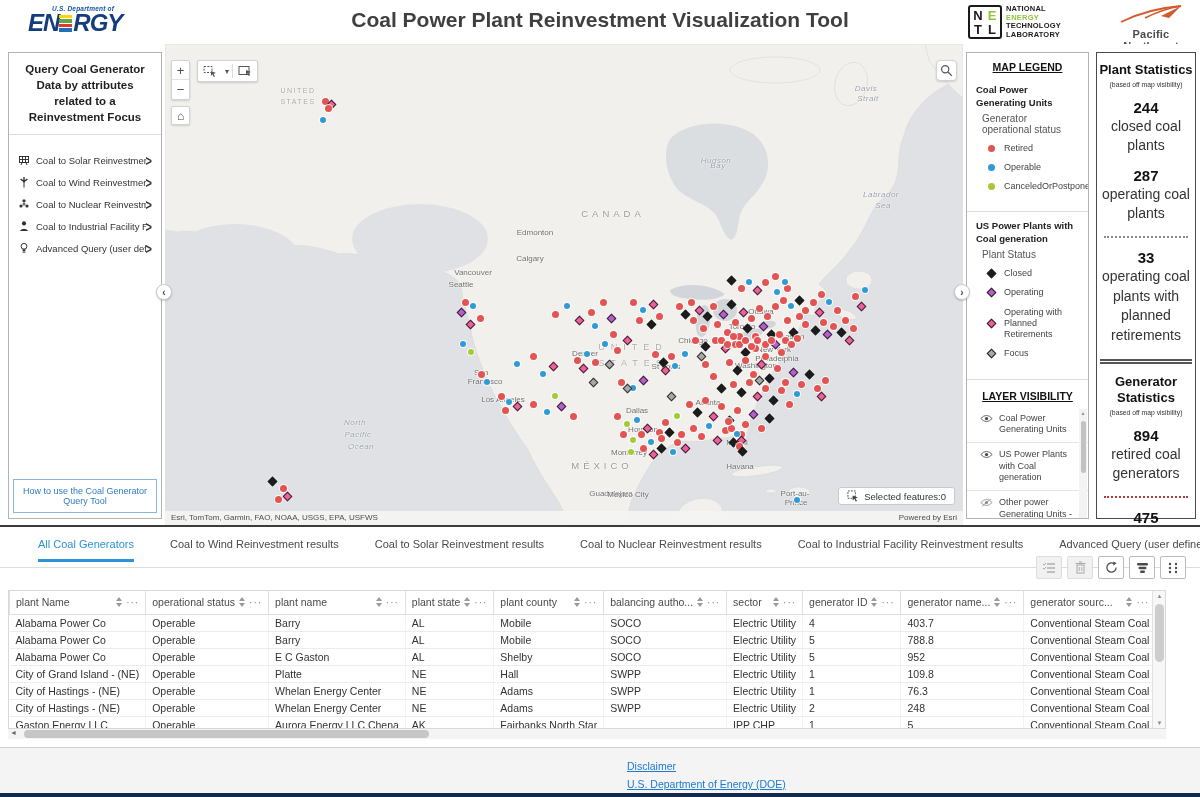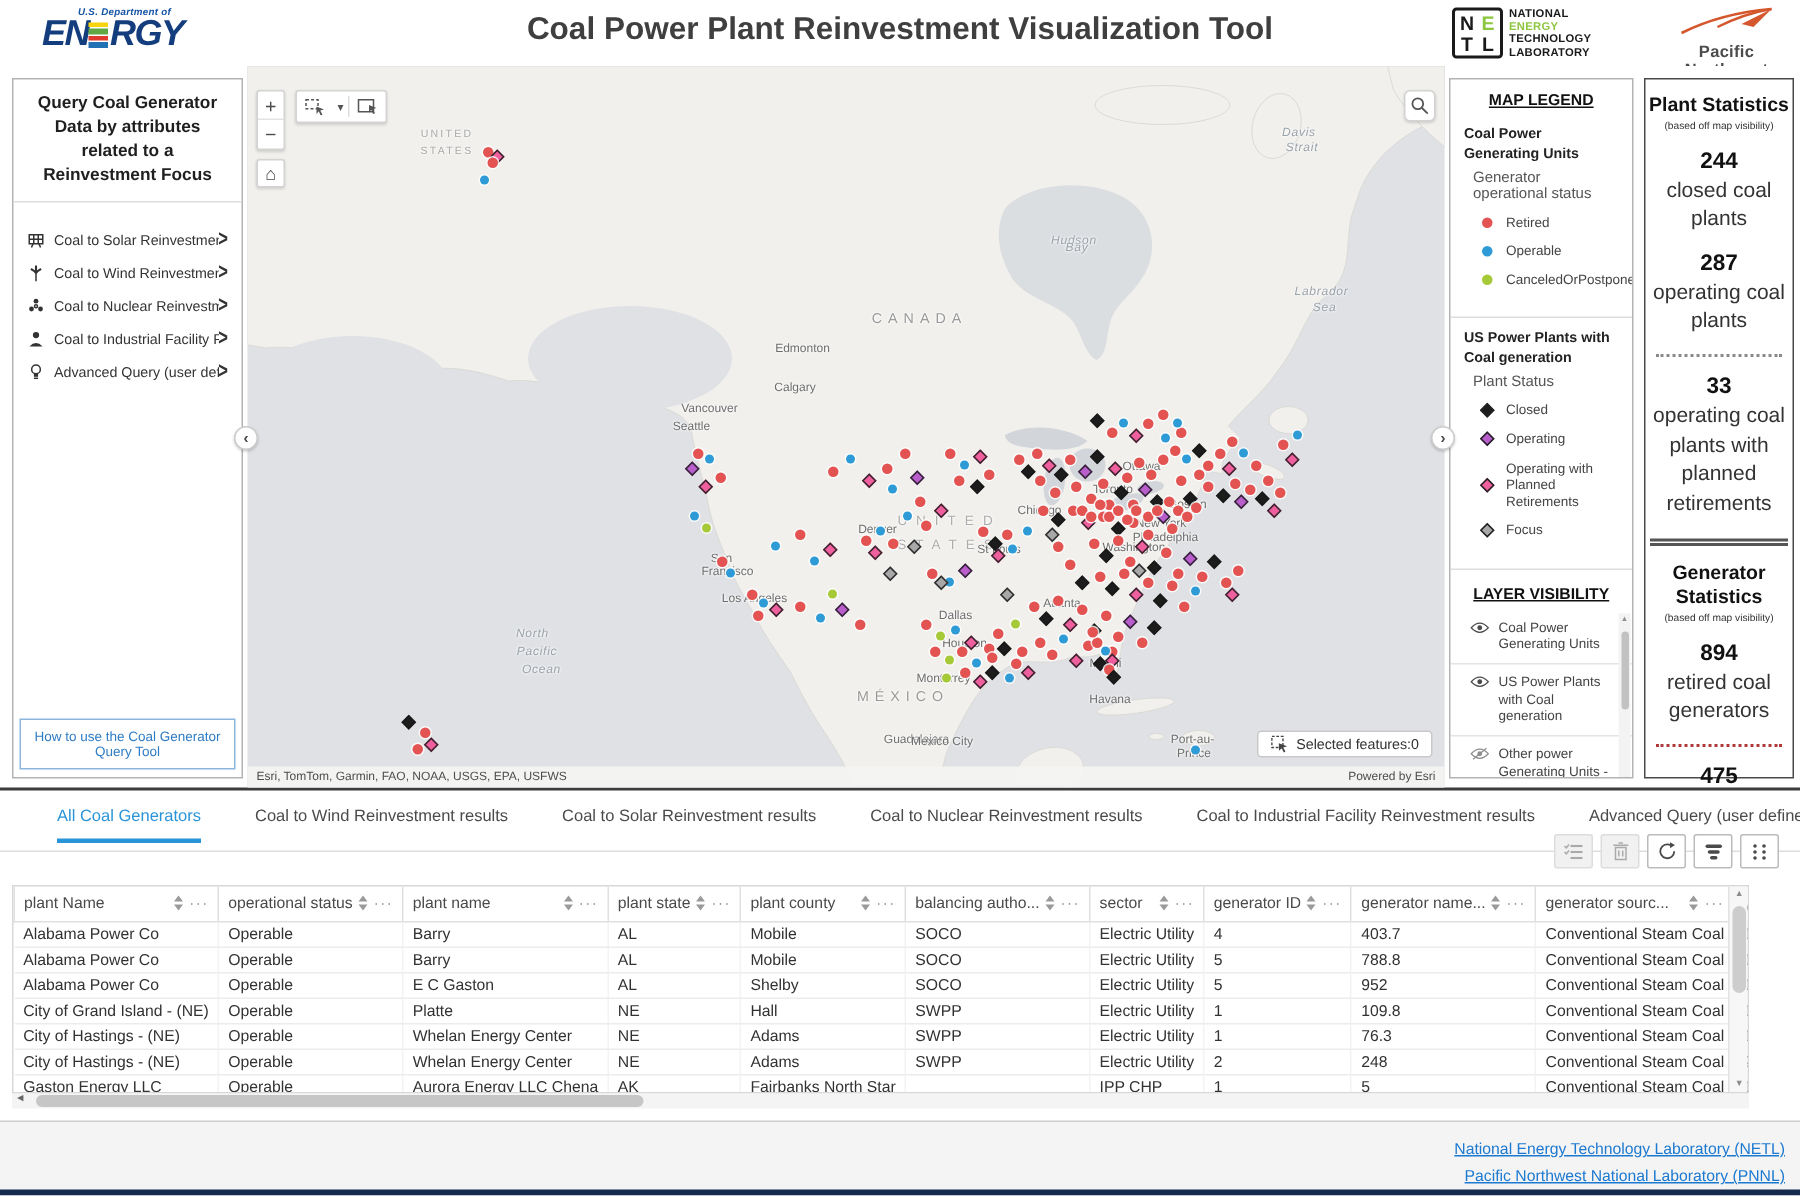--- a/index.html
+++ b/index.html
@@ -1006,17 +1006,17 @@
     </div>
   </div>
   <div class="hscroll">
     <span class="larr">◄</span>
     <div class="thumb"></div>
   </div>
 </div>
 
 <div class="footer">
 
-  <div class="right-links">
-    <span class="flink">National Energy Technology Laboratory (NETL)</span>
-    <span class="flink">Pacific Northwest National Laboratory (PNNL)</span>
+  <div class="center-links">
+    <span class="flink">Disclaimer</span>
+    <span class="flink">U.S. Department of Energy (DOE)</span>
   </div>
 </div>
 
 </body></html>

